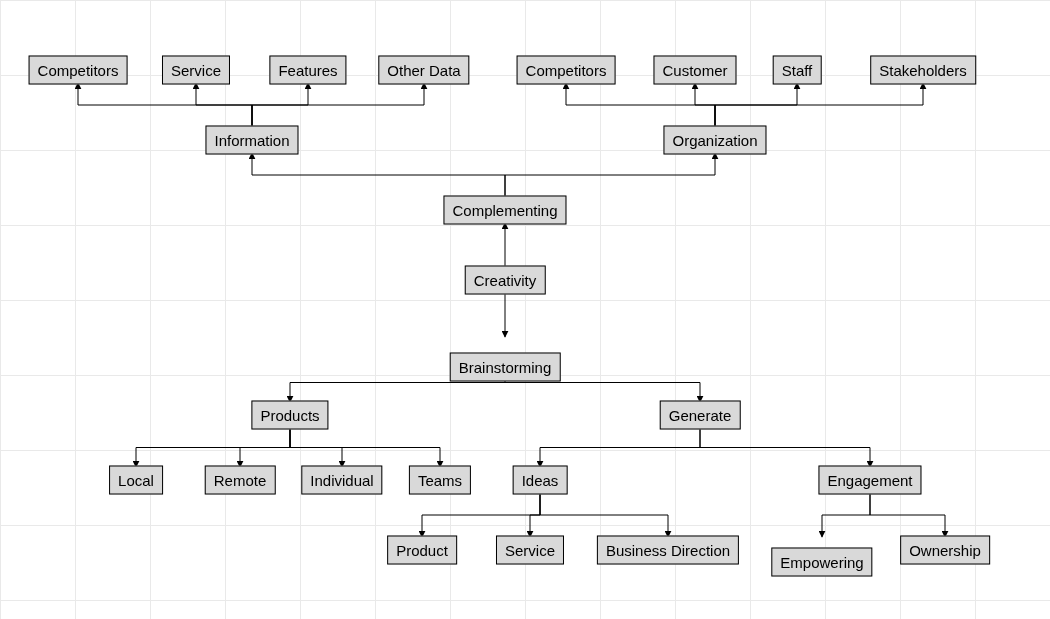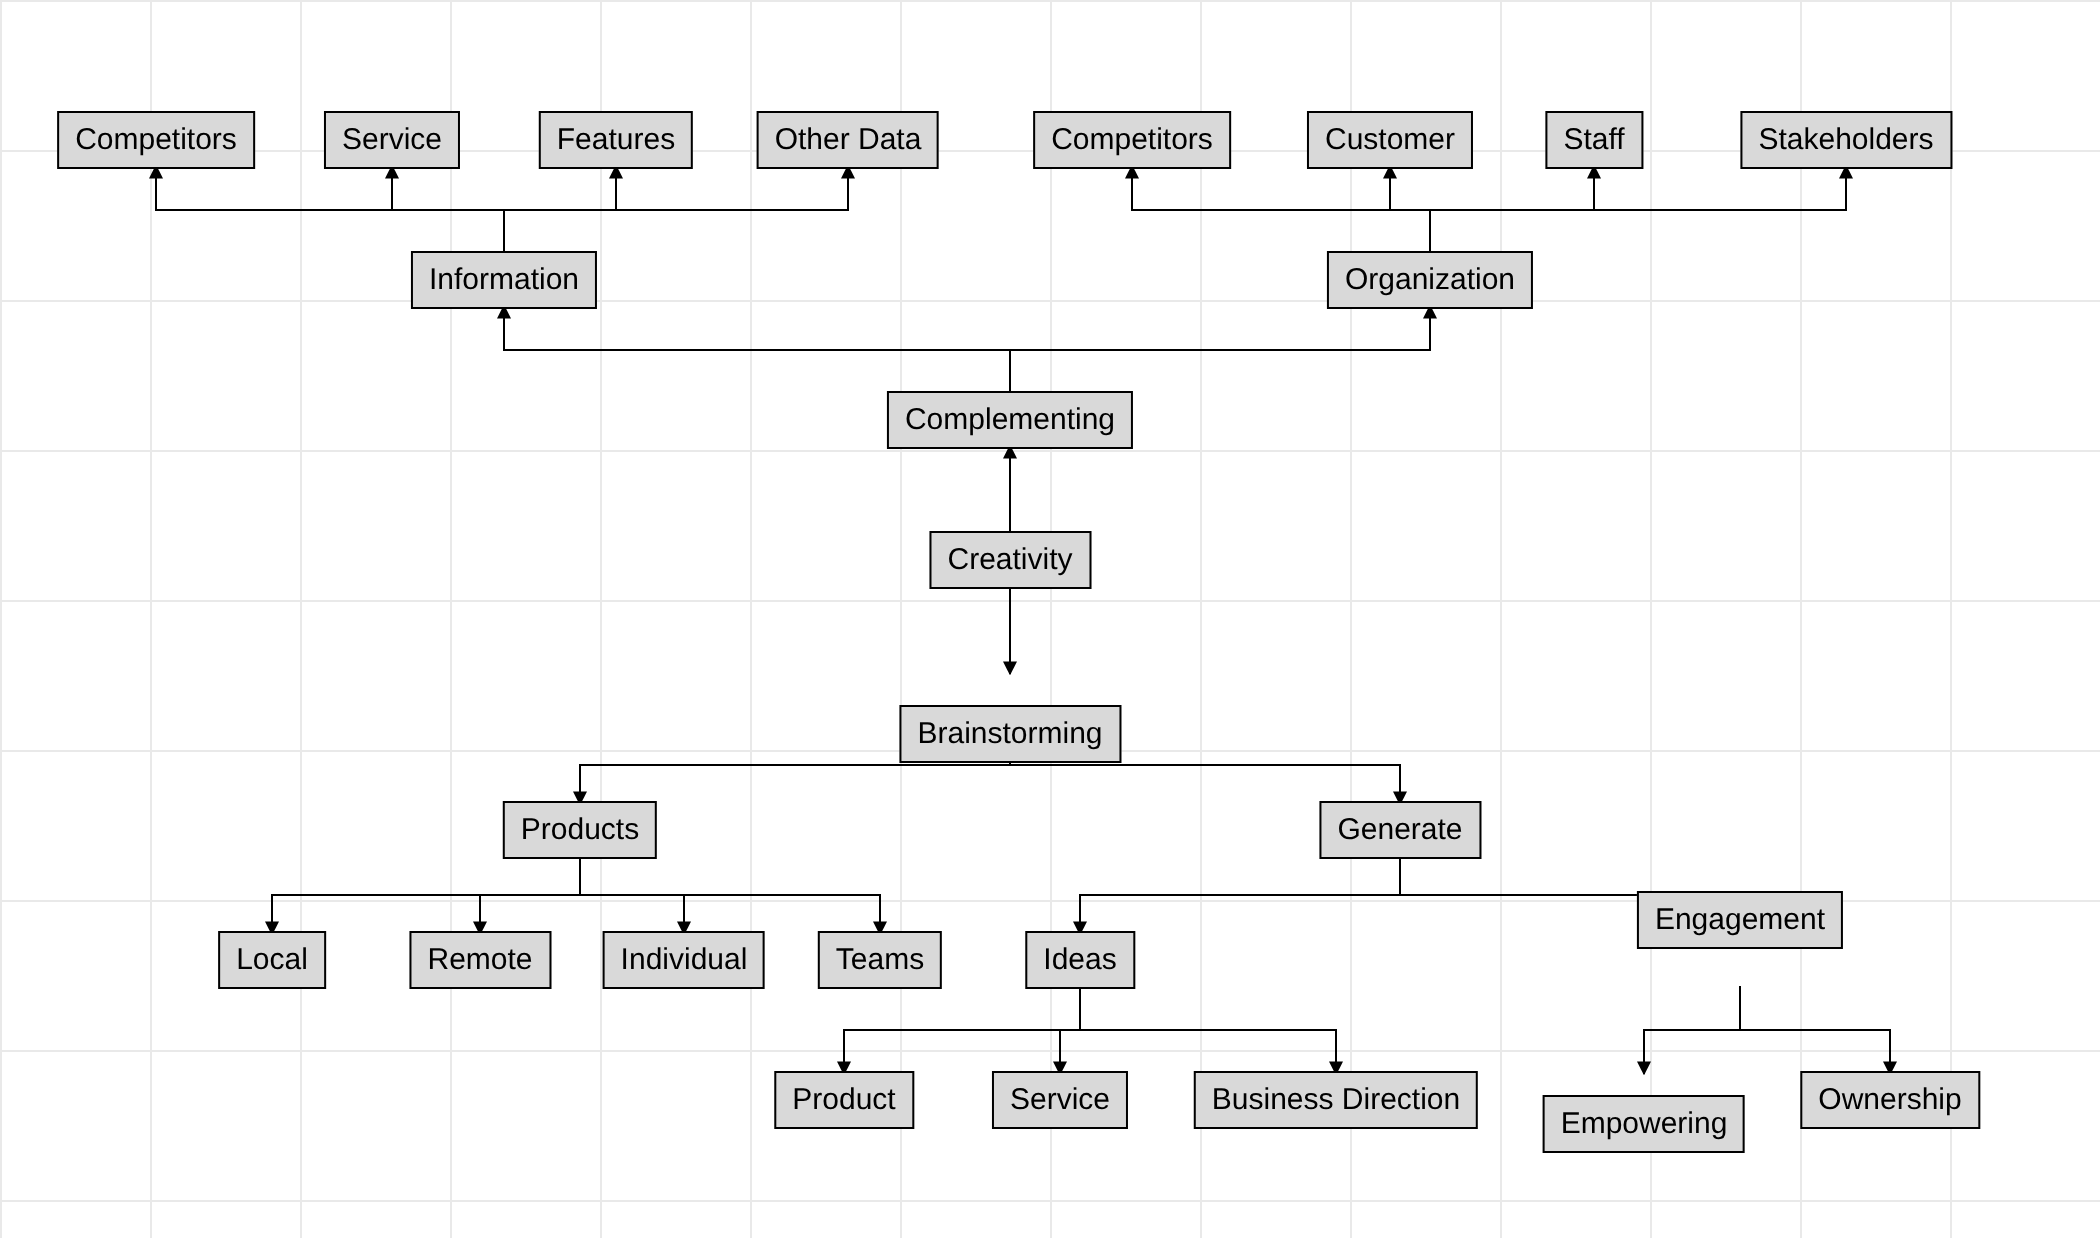--- a/index.html
+++ b/index.html
@@ -98,19 +98,19 @@
     <div class="node" style="left: 505px; top: 210px;">Complementing</div>
     <div class="node" style="left: 505px; top: 280px;">Creativity</div>
     <div class="node" style="left: 505px; top: 350px; margin-top: 17px;">Brainstorming</div>
     <div class="node" style="left: 290px; top: 415px;">Products</div>
     <div class="node" style="left: 700px; top: 415px;">Generate</div>
     <div class="node" style="left: 136px; top: 480px;">Local</div>
     <div class="node" style="left: 240px; top: 480px;">Remote</div>
     <div class="node" style="left: 342px; top: 480px;">Individual</div>
     <div class="node" style="left: 440px; top: 480px;">Teams</div>
     <div class="node" style="left: 540px; top: 480px;">Ideas</div>
-    <div class="node" style="left: 870px; top: 460px;">Engagement</div>
+    <div class="node" style="left: 870px; top: 480px;">Engagement</div>
     <div class="node" style="left: 422px; top: 550px;">Product</div>
     <div class="node" style="left: 530px; top: 550px;">Service</div>
     <div class="node" style="left: 668px; top: 550px;">Business Direction</div>
     <div class="node" style="left: 822px; top: 550px; margin-top: 12px;">Empowering</div>
     <div class="node" style="left: 945px; top: 550px;">Ownership</div>
   </div>
 
 </body></html>

